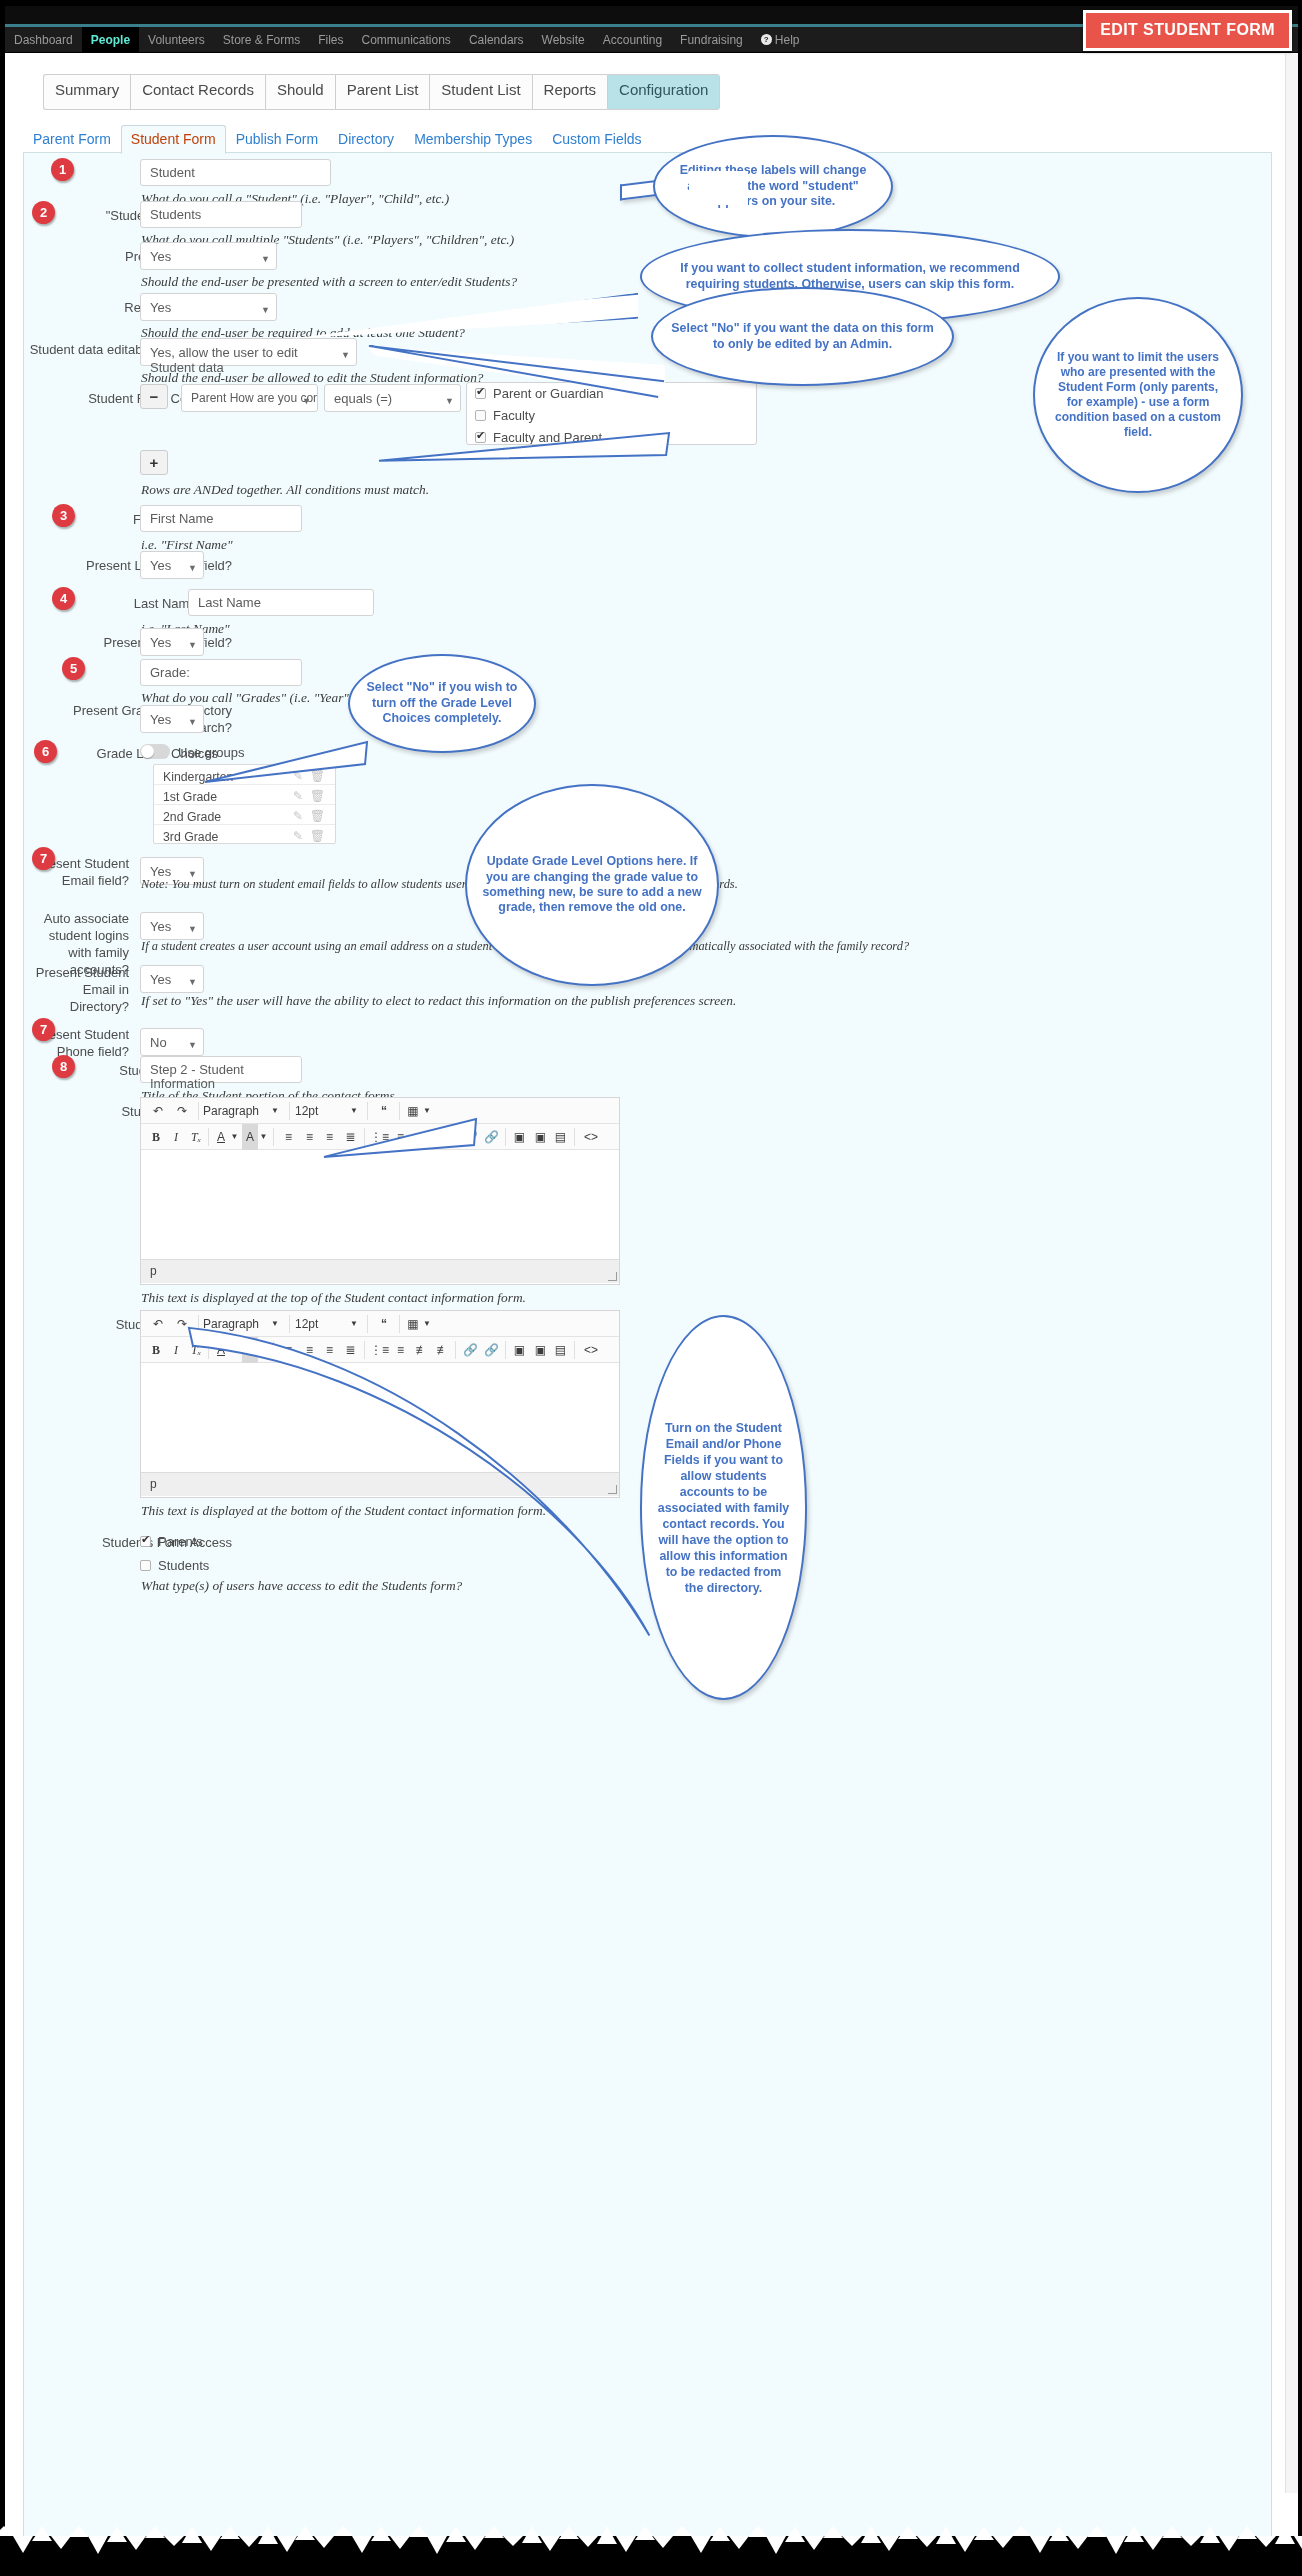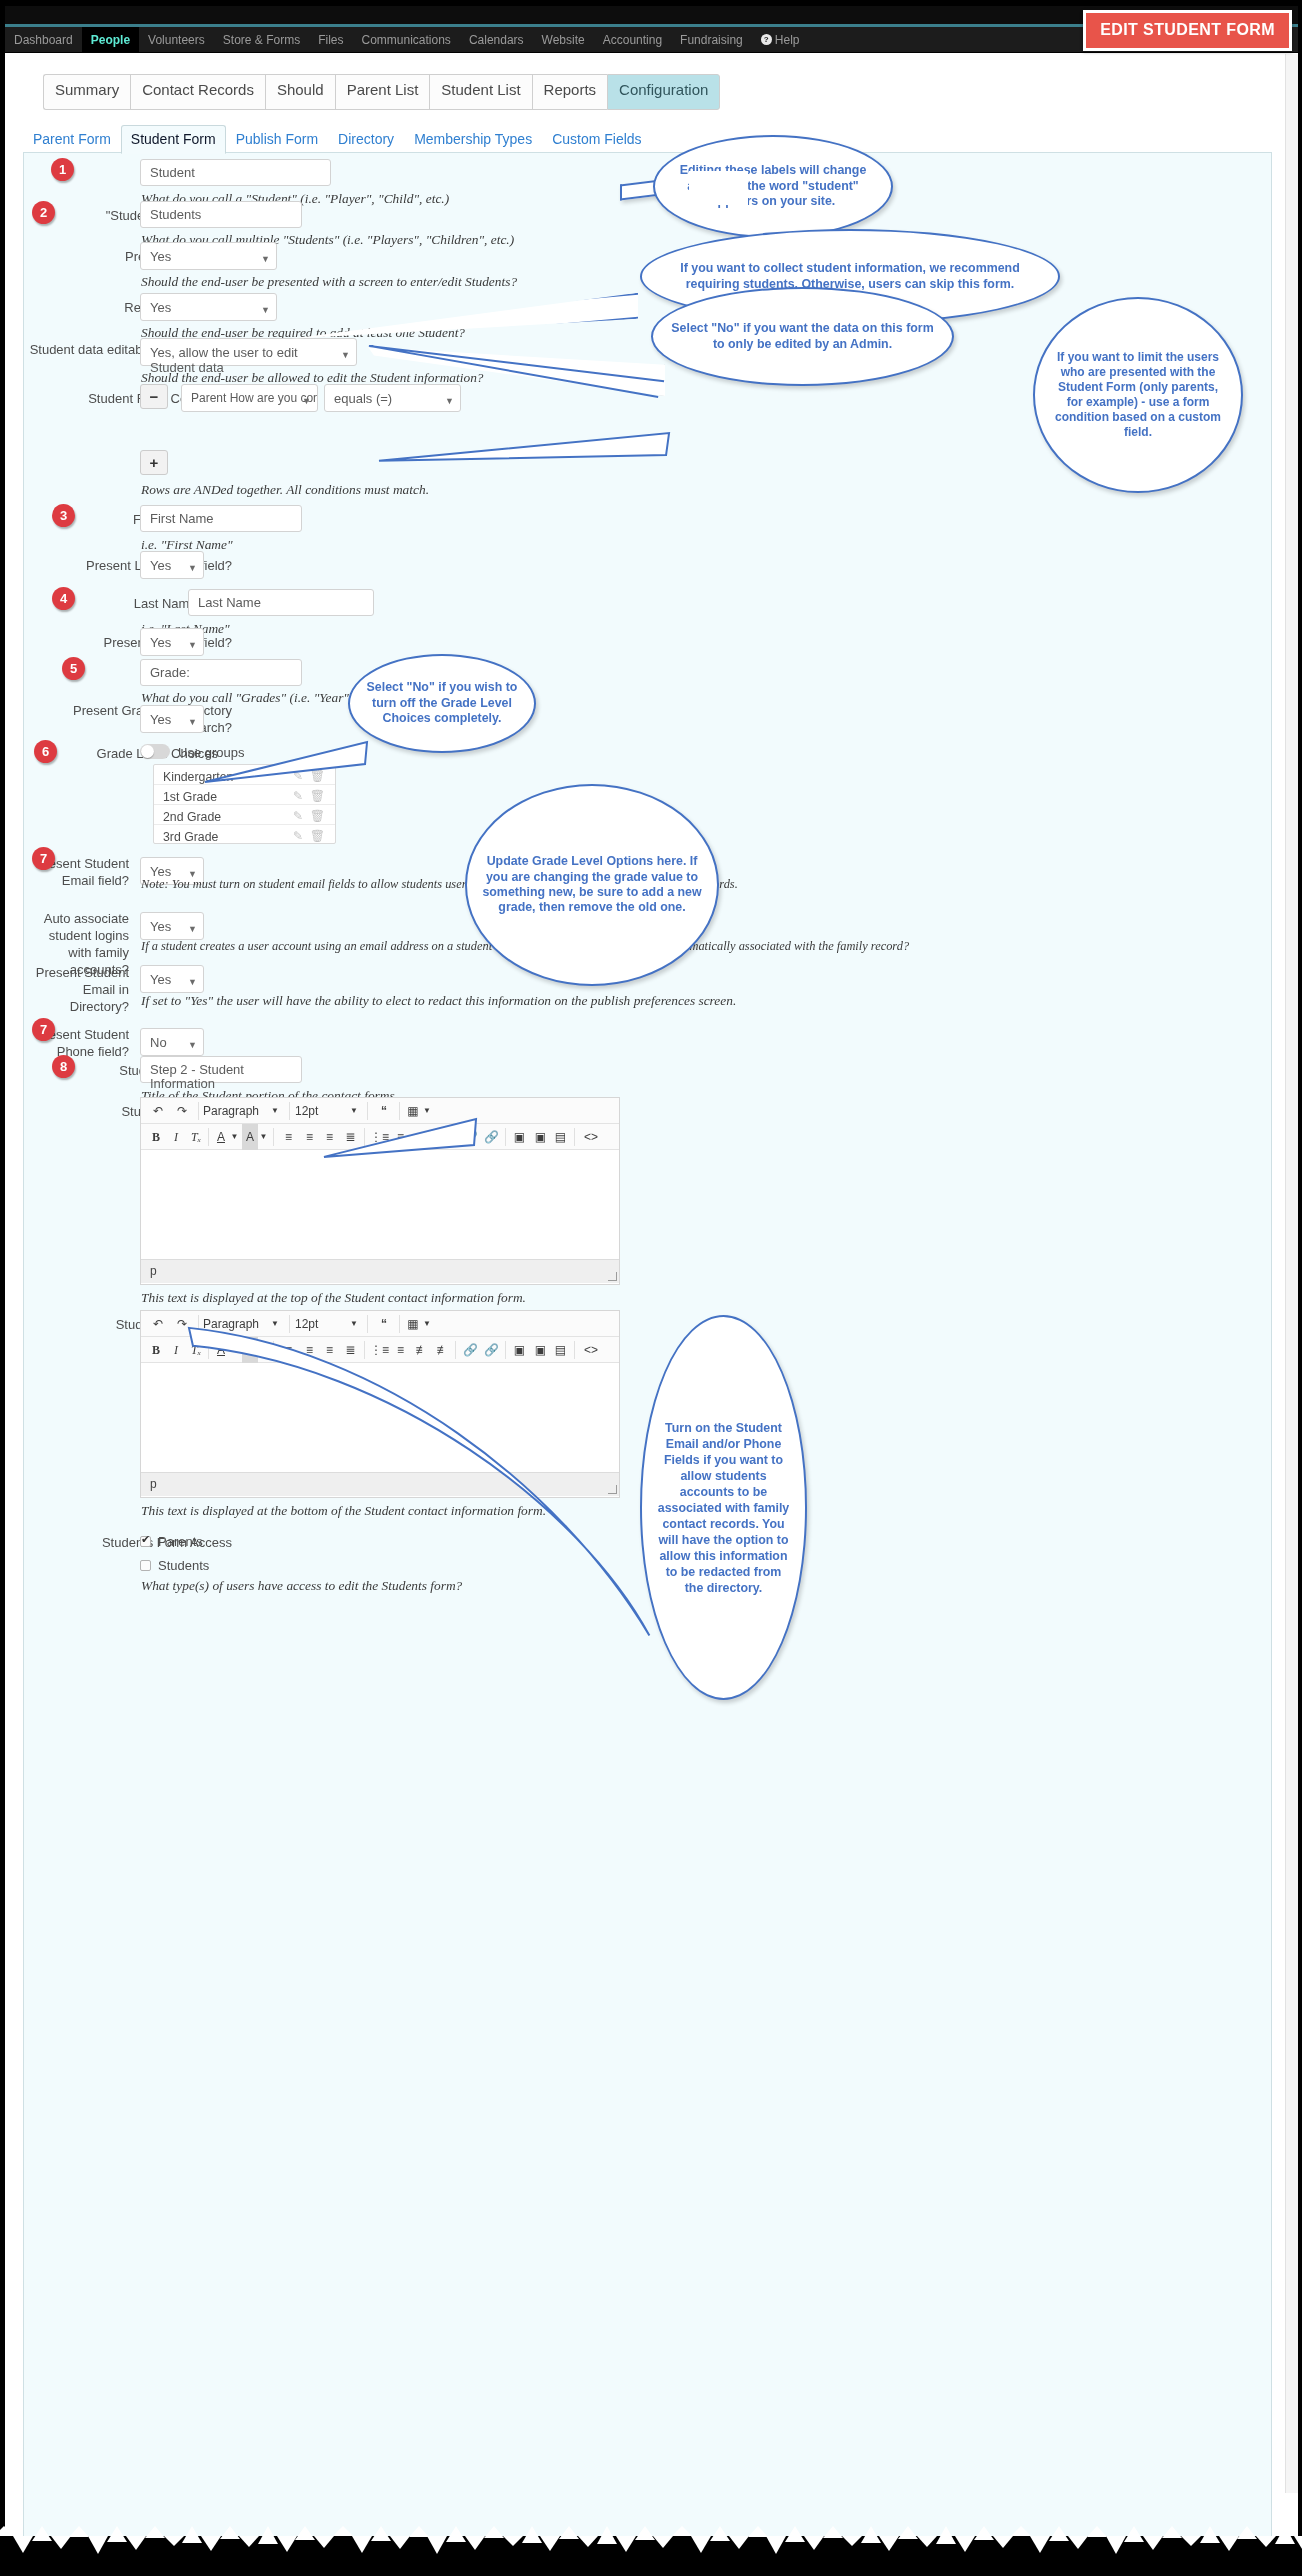--- a/index.html
+++ b/index.html
@@ -87,21 +87,21 @@
   .pill.active { background:#b9e1e8; color:#31555c; }
 
   
   #subtabs { position:absolute; left:18px; top:71px; width:1249px; height:28px; }
   .subtab {
     float:left; font-size:14px; color:#2f7fd0; padding:5px 9px 6px 9px;
     cursor:pointer; border:1px solid transparent; border-bottom:none;
     position:relative;
   }
   .subtab.active {
-    background:#f3fbfd; color:#0f172a;
+    background:#f3fbfd; color:#c2410c;
     border:1px solid #c9d9dd; border-bottom:1px solid #f3fbfd;
     border-radius:3px 3px 0 0; z-index:3;
   }
 
   
   #formpanel {
     position:absolute; left:18px; top:98px; width:1249px; height:2388px;
     background:#f2fbfd; border:1px solid #cfe0e4;
   }
   .lbl {
@@ -313,20 +313,26 @@
 
       <div class="lbl" style="left:0px; top:237px; width:208px;">Student Form Conditions</div>
       <div class="sqbtn" style="left:116px; top:231px;">−</div>
       <div class="sel" style="left:157px; top:231px; width:137px; font-size:12px; overflow:hidden; white-space:nowrap;">
         <span>Parent How are you connected t</span>
         <span class="caret">▼</span>
       </div>
       <div class="sel" style="left:300px; top:231px; width:137px;">
         <span>equals (=)</span>
         <span class="caret">▼</span>
+      </div>
+      <div class="chkbox-list" style="left:442px; top:229px; width:291px; height:63px;">
+        <div class="chkrow"><span class="cb on"></span><span>Parent or Guardian</span></div>
+        <div class="chkrow"><span class="cb"></span><span>Faculty</span></div>
+        <div class="chkrow"><span class="cb on"></span><span>Faculty and Parent</span></div>
+
       </div>
       <div class="sqbtn" style="left:116px; top:297px;">+</div>
       <div class="help" style="left:117px; top:329px;">Rows are ANDed together. All conditions must match.</div>
 
       <div class="badge" style="left:28px; top:351px;">3</div>
       <div class="lbl" style="left:0px; top:358px; width:208px;">First Name Label</div>
       <div class="inp" style="left:116px; top:352px; width:162px;">First Name</div>
       <div class="help" style="left:117px; top:384px;">i.e. "First Name"</div>
 
       <div class="lbl" style="left:0px; top:404px; width:208px;">Present Last Name field?</div>

